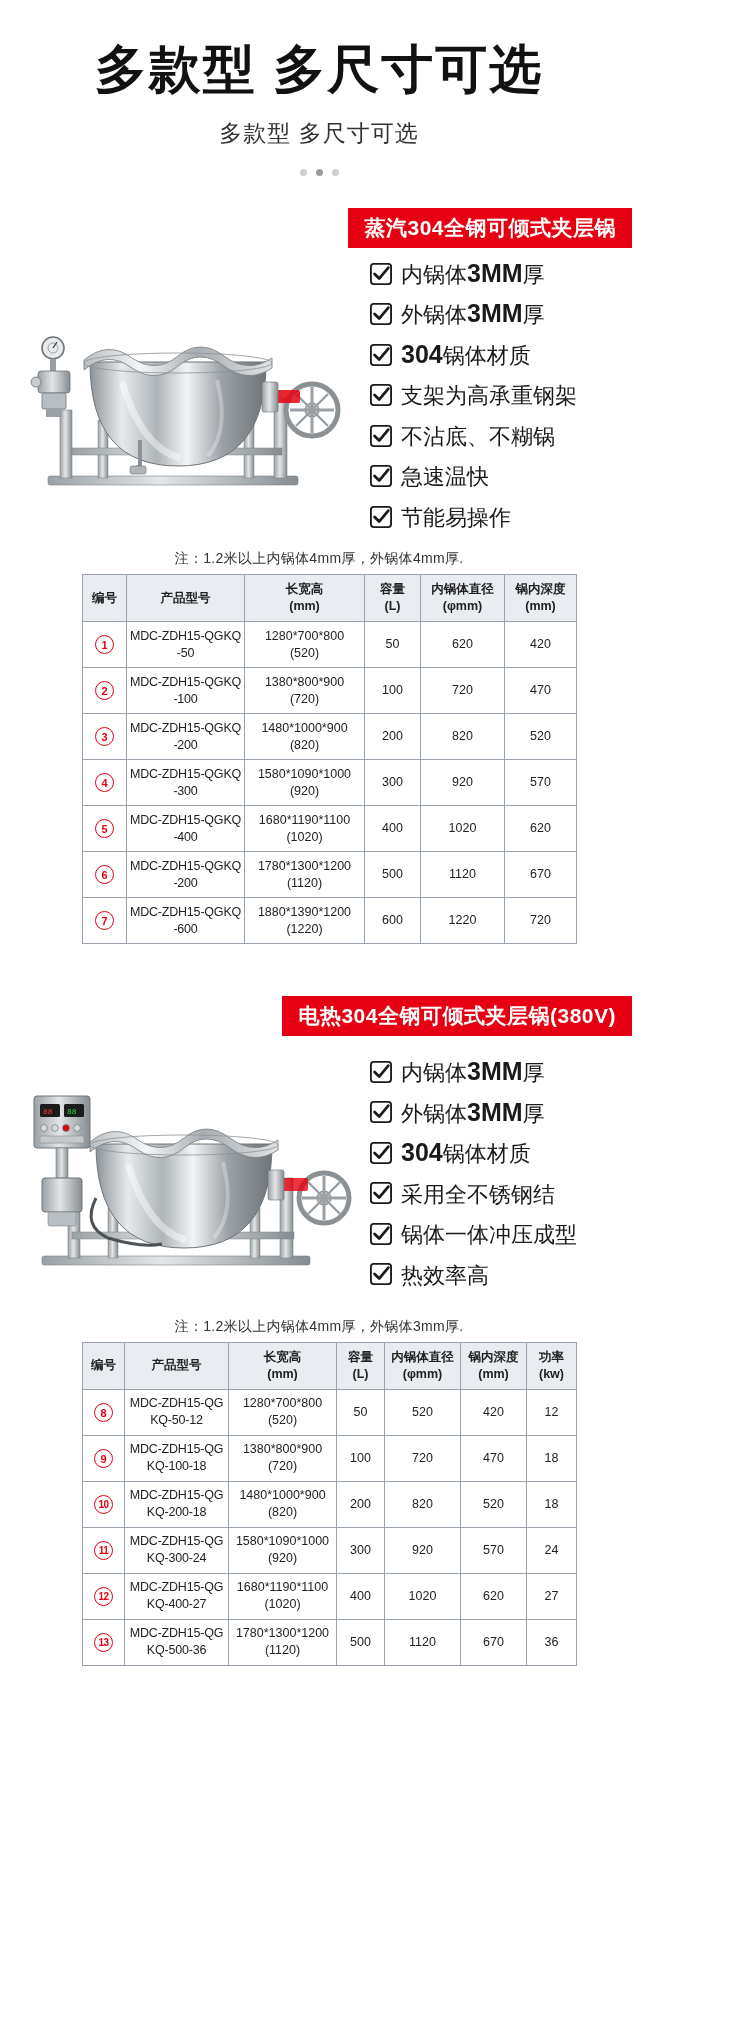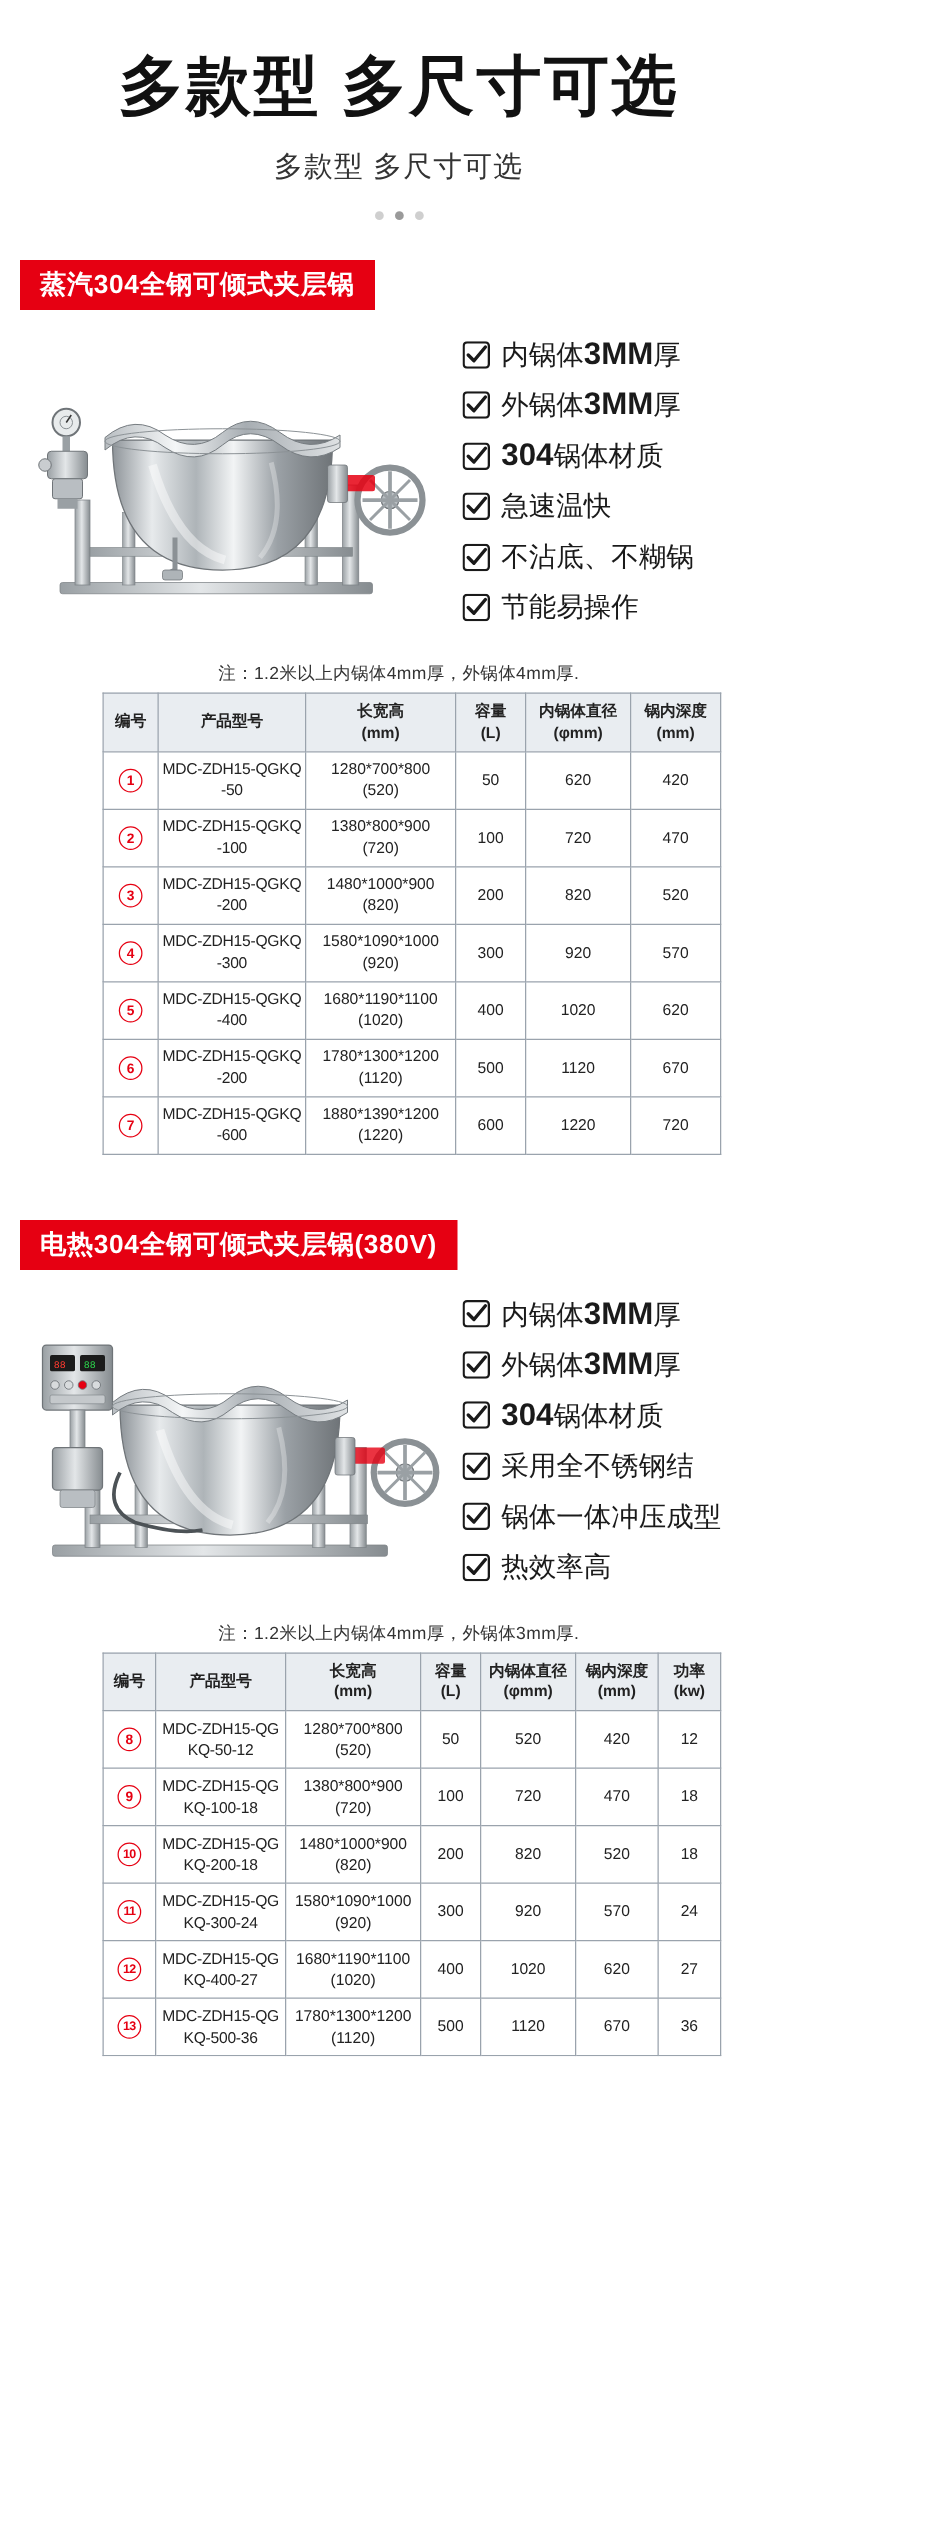--- a/index.html
+++ b/index.html
@@ -32,21 +32,21 @@
     display: flex;
     justify-content: center;
     gap: 9px;
     align-items: center;
   }
   .dot { width: 7px; height: 7px; border-radius: 50%; background: #cfcfcf; display: block; }
   .dot.active { background: #9a9a9a; }
 
   
   .section { padding: 22px 0 0; }
-  .badge-wrap { padding: 0 16px; }
+  .badge-wrap { padding: 0 6px; text-align: right; }
   .badge {
     display: inline-block;
     background: #e60012;
     color: #ffffff;
     font-size: 21px;
     font-weight: 700;
     padding: 9px 16px 10px;
     letter-spacing: 0.5px;
     line-height: 1;
   }
@@ -240,30 +240,39 @@
           </span>
           <span class="txt"><span></span><strong>304</strong><span>锅体材质</span></span>
         </div>
         <div class="feature">
           <span class="check">
             <svg viewBox="0 0 24 24">
                 <rect x="1" y="1" width="22" height="22" rx="3" fill="none" stroke="#1a1a1a" stroke-width="2"></rect>
                 <path d="M5 12 L10 17 L20 5" fill="none" stroke="#1a1a1a" stroke-width="3" stroke-linecap="round" stroke-linejoin="round"></path>
               </svg>
           </span>
+          <span class="txt"><span>支架为高承重钢架</span><strong></strong><span></span></span>
+        </div>
+        <div class="feature">
+          <span class="check">
+            <svg viewBox="0 0 24 24">
+                <rect x="1" y="1" width="22" height="22" rx="3" fill="none" stroke="#1a1a1a" stroke-width="2"></rect>
+                <path d="M5 12 L10 17 L20 5" fill="none" stroke="#1a1a1a" stroke-width="3" stroke-linecap="round" stroke-linejoin="round"></path>
+              </svg>
+          </span>
+          <span class="txt"><span>不沾底、不糊锅</span><strong></strong><span></span></span>
+        </div>
+        <div class="feature">
+          <span class="check">
+            <svg viewBox="0 0 24 24">
+                <rect x="1" y="1" width="22" height="22" rx="3" fill="none" stroke="#1a1a1a" stroke-width="2"></rect>
+                <path d="M5 12 L10 17 L20 5" fill="none" stroke="#1a1a1a" stroke-width="3" stroke-linecap="round" stroke-linejoin="round"></path>
+              </svg>
+          </span>
           <span class="txt"><span>急速温快</span><strong></strong><span></span></span>
-        </div>
-        <div class="feature">
-          <span class="check">
-            <svg viewBox="0 0 24 24">
-                <rect x="1" y="1" width="22" height="22" rx="3" fill="none" stroke="#1a1a1a" stroke-width="2"></rect>
-                <path d="M5 12 L10 17 L20 5" fill="none" stroke="#1a1a1a" stroke-width="3" stroke-linecap="round" stroke-linejoin="round"></path>
-              </svg>
-          </span>
-          <span class="txt"><span>不沾底、不糊锅</span><strong></strong><span></span></span>
         </div>
         <div class="feature">
           <span class="check">
             <svg viewBox="0 0 24 24">
                 <rect x="1" y="1" width="22" height="22" rx="3" fill="none" stroke="#1a1a1a" stroke-width="2"></rect>
                 <path d="M5 12 L10 17 L20 5" fill="none" stroke="#1a1a1a" stroke-width="3" stroke-linecap="round" stroke-linejoin="round"></path>
               </svg>
           </span>
           <span class="txt"><span>节能易操作</span><strong></strong><span></span></span>
         </div>

